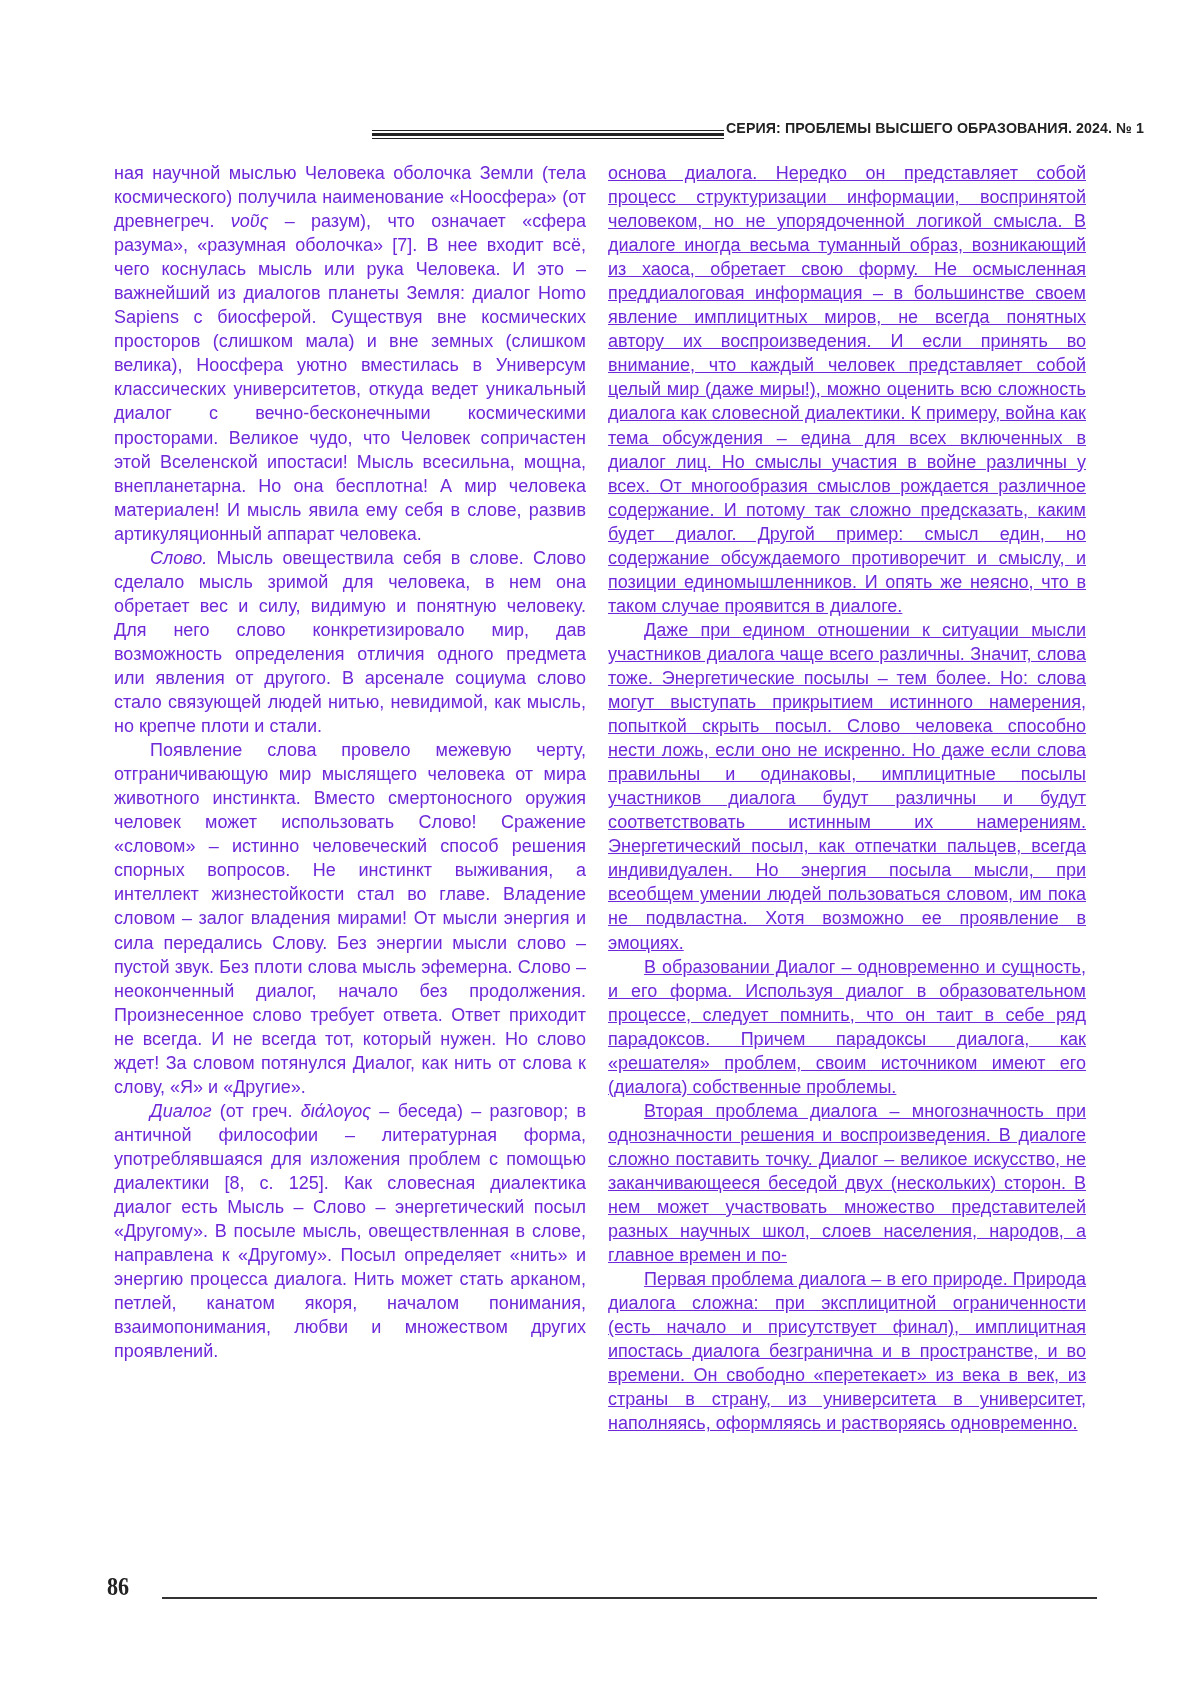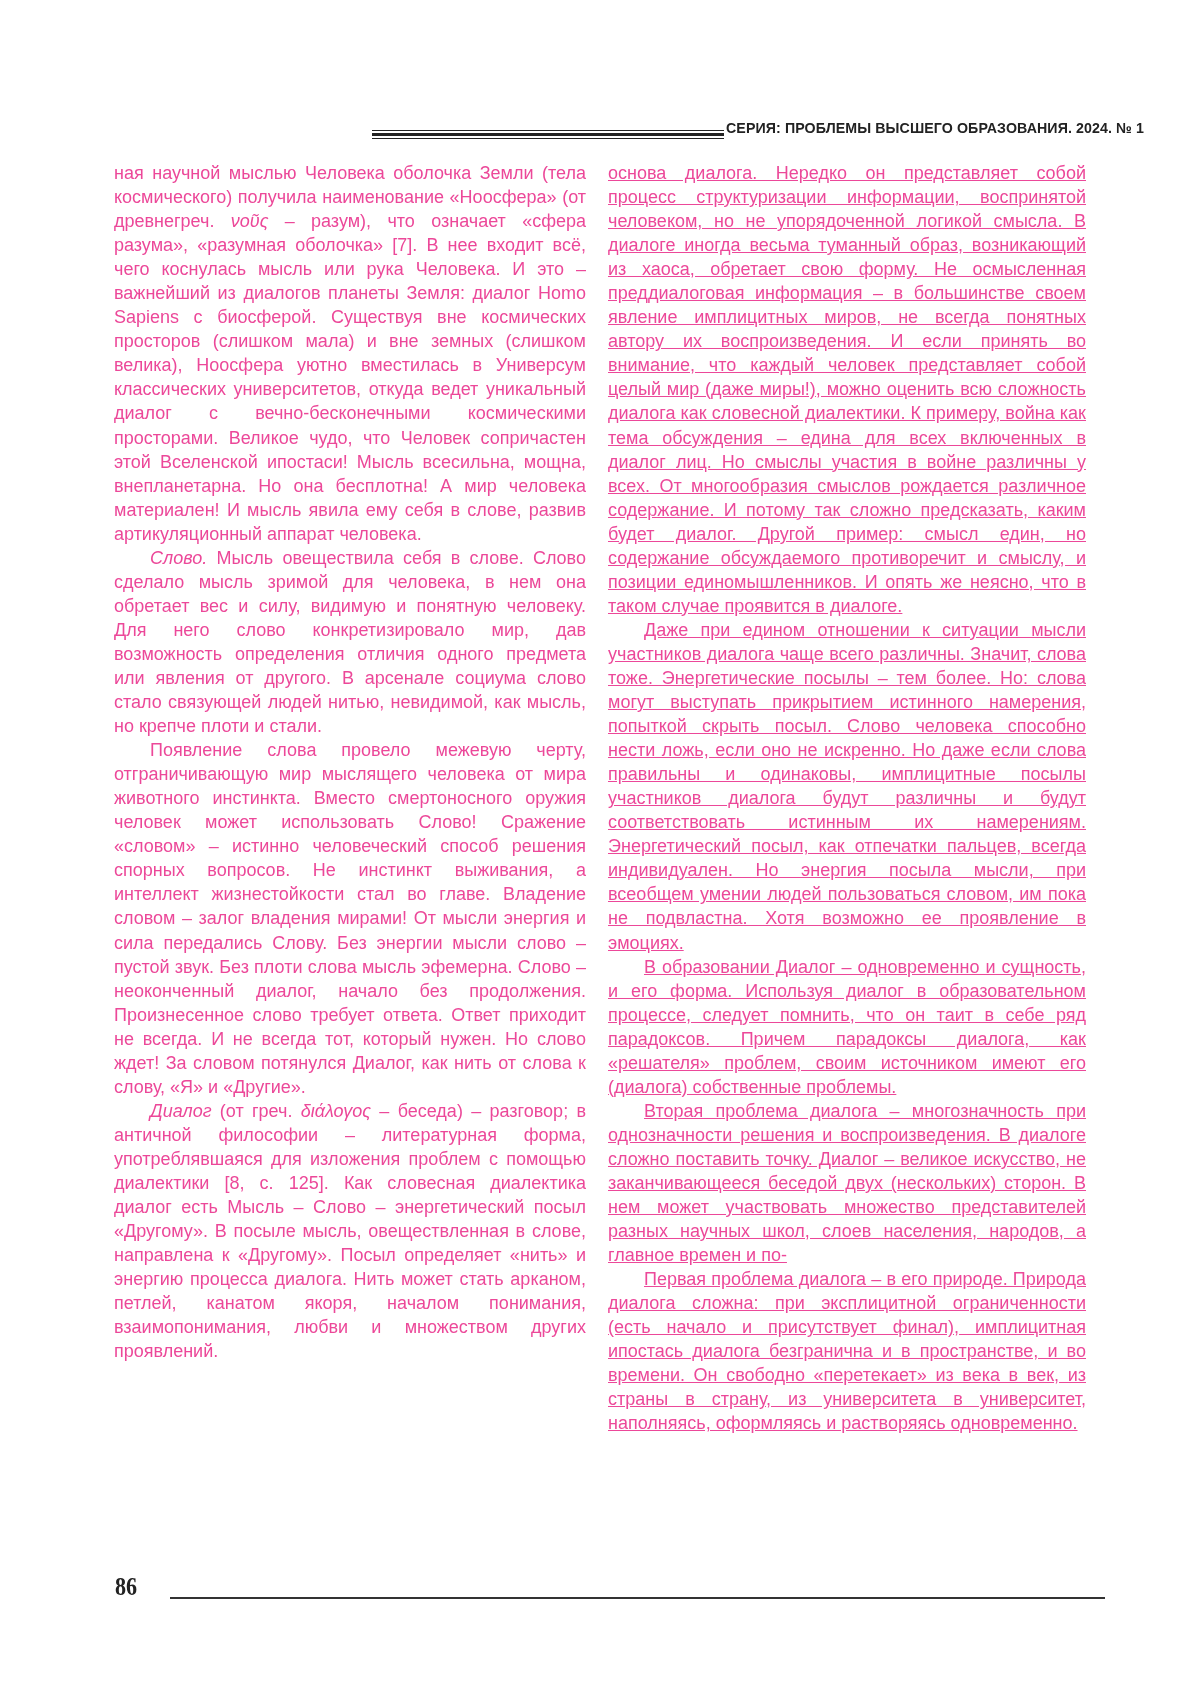--- a/index.html
+++ b/index.html
@@ -9,28 +9,28 @@
   .masthead { position: absolute; left: 0; top: 0; font-family: "Liberation Serif", serif; font-weight: bold; white-space: nowrap; line-height: 40px; }
   .mh-big { font-size: 44px; color: #a8a8a8; letter-spacing: -1px; }
   .mh-small { font-size: 30px; color: #1a1a1a; letter-spacing: 0px; }
   .mh-vgu { font-size: 44px; color: #a8a8a8; margin-left: 8px; letter-spacing: -2px; }
   .header-rule { position: absolute; left: 258px; top: 27px; width: 352px; height: 8px; }
   .header-rule .l1 { position: absolute; left: 0; right: 0; top: 0; height: 1px; background: #222; }
   .header-rule .l2 { position: absolute; left: 0; right: 0; top: 3px; height: 3px; background: #222; }
   .header-rule .l3 { position: absolute; left: 0; right: 0; top: 8px; height: 1px; background: #222; }
   .series { position: absolute; left: 612px; top: 17px; font-family: "Liberation Sans", sans-serif; font-weight: bold; font-size: 14.2px; color: #222; white-space: nowrap; letter-spacing: 0.1px; }
 
-  .col { position: absolute; top: 161px; width: 474px; font-family: "Liberation Sans", sans-serif; font-size: 18px; line-height: 24.05px; color: #ec4899; text-align: justify; }
+  .col { position: absolute; top: 161px; width: 474px; font-family: "Liberation Sans", sans-serif; font-size: 18px; line-height: 24.05px; color: #6d28d9; text-align: justify; }
   .col-left { left: 114px; width: 472px; }
   .col-right { left: 608px; width: 478px; text-decoration: underline; }
   .col p { margin: 0; }
   .col p.indent { text-indent: 36px; }
   .col em { font-style: italic; }
 
-  .footer { position: absolute; left: 107px; top: 1572px; width: 990px; height: 40px; margin-left: 8px; }
+  .footer { position: absolute; left: 107px; top: 1572px; width: 990px; height: 40px; }
   .page-number { position: absolute; left: 0; top: 0; font-family: "Liberation Serif", serif; font-weight: bold; font-size: 26px; color: #222; transform: scaleX(0.85); transform-origin: left; }
   .footer-rule { position: absolute; left: 55px; right: 0; top: 25px; height: 2px; background: #333; }
 </style>
 </head>
 <body>
 
 <div class="header">
   <div class="header-rule">
     <div class="l1"></div>
       <div class="l2"></div>

